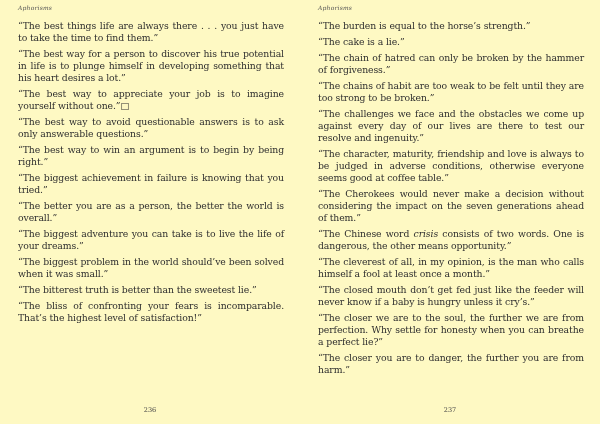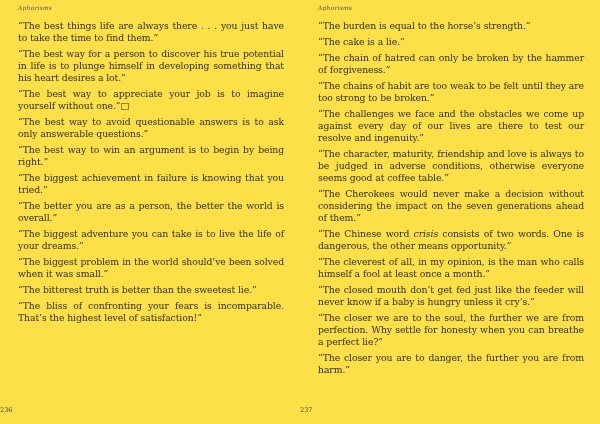--- a/index.html
+++ b/index.html
@@ -4,21 +4,21 @@
 <style>
   html, body {
     margin: 0;
     padding: 0;
     background: #ffffff;
   }
   .spread {
     position: relative;
     width: 600px;
     height: 424px;
-    background: #fde047;
+    background: #fef9c3;
     font-family: "DejaVu Serif", "Liberation Serif", serif;
     color: #2e2e2e;
     display: flex;
     overflow: hidden;
   }
   .page {
     position: relative;
     width: 300px;
     height: 424px;
     box-sizing: border-box;
@@ -46,20 +46,21 @@
   }
   .quotes p.quote i {
     font-style: italic;
     margin-top: 36px;
   }
   .page-number {
     position: absolute;
     bottom: 10px;
     left: 0;
     right: 0;
+    text-align: center;
     font-size: 6.5px;
     color: #444444;
   }
 </style>
 </head>
 <body>
 
 <div class="spread">
 
   <section class="page">

